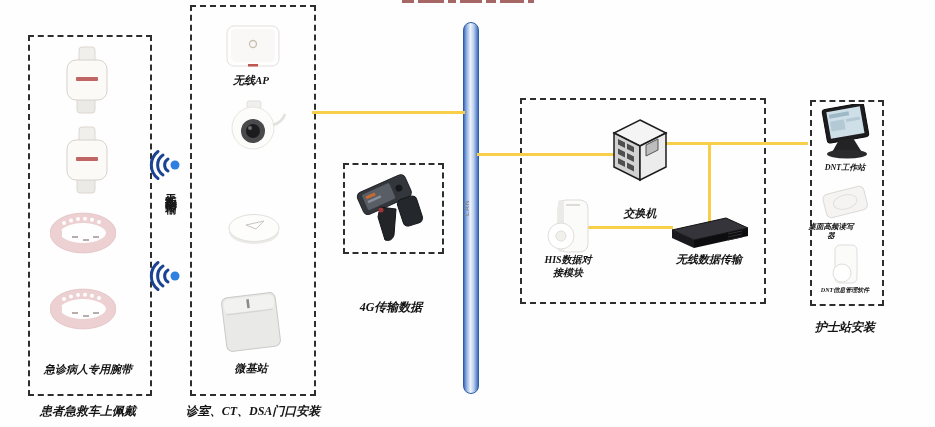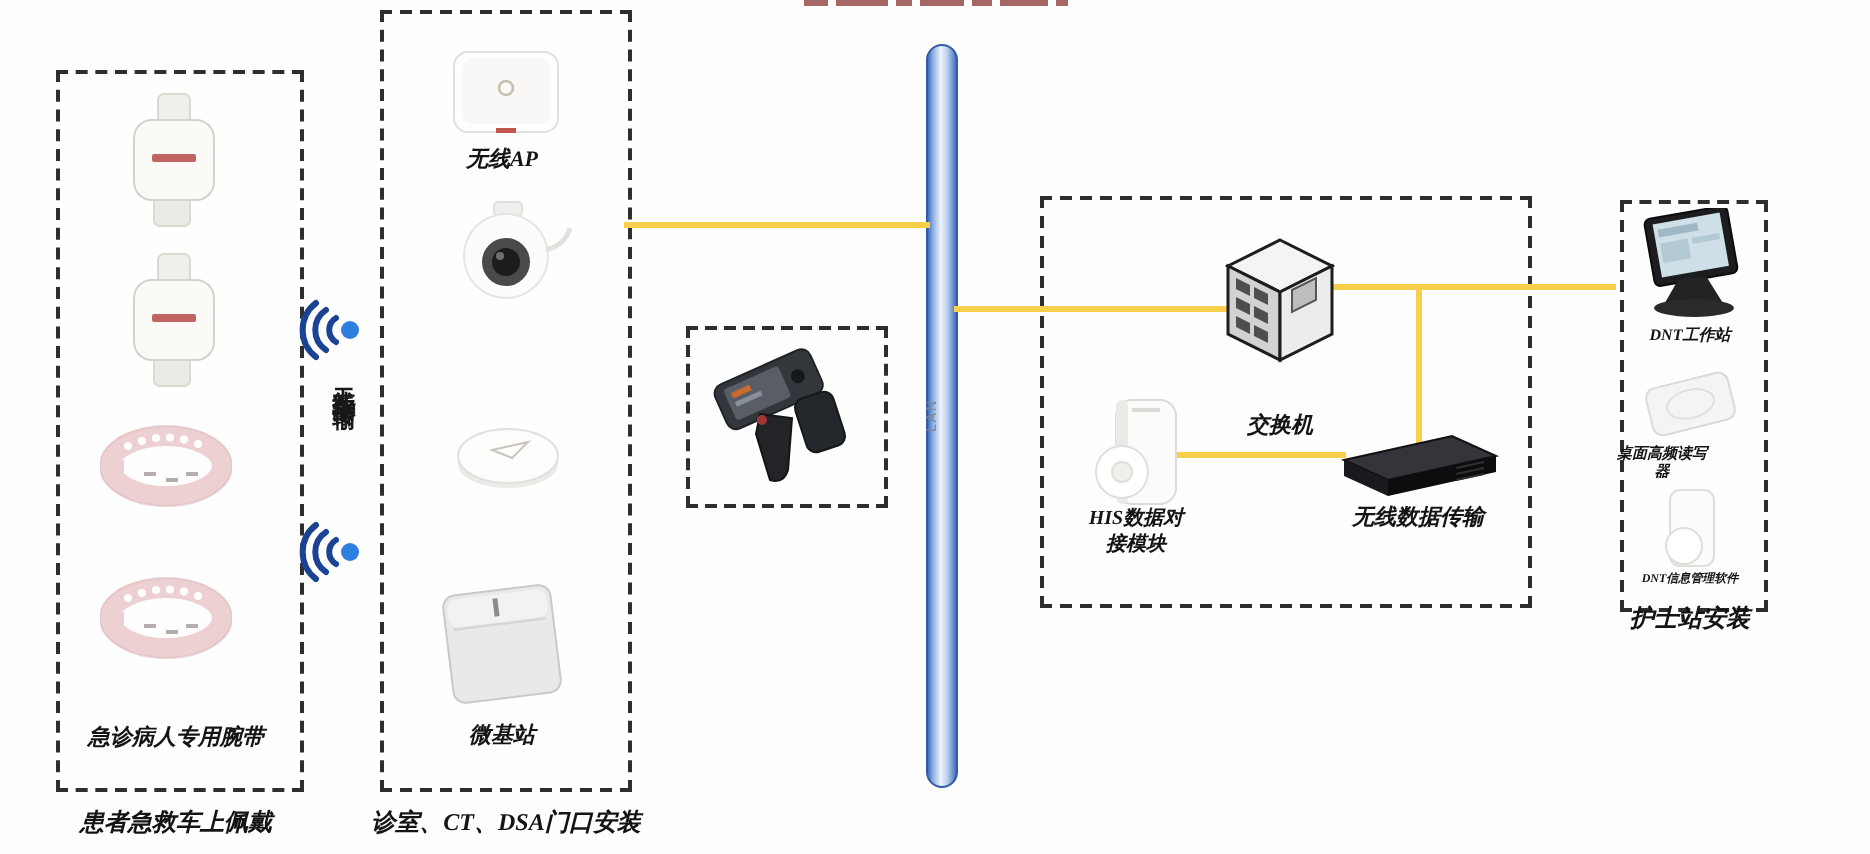--- a/index.html
+++ b/index.html
@@ -166,20 +166,21 @@
       <rect x="16" y="25" width="14" height="2.5" fill="#8a909b"></rect>
       <circle cx="50" cy="26" r="3.5" fill="#16181b"></circle>
     </g>
     <g transform="rotate(-18 60 44)">
       <rect x="50" y="30" width="20" height="28" rx="5" fill="#24272b" stroke="#15171a"></rect>
     </g>
     <path d="M30,40 L46,42 L44,68 Q42,75 35,73 L28,50 Z" fill="#222428" stroke="#131518"></path>
     <circle cx="31" cy="43" r="2.5" fill="#a23535"></circle>
   </svg>
 
+  <div class="lbl lbl-12" style="left:336px;top:300px;width:110px">4G传输数据</div>
 
   <div class="dashed-box" style="left:520px;top:98px;width:242px;height:202px;"></div>
 
   <svg class="device" style="left:612px;top:118px" width="56" height="66" viewBox="0 0 56 66">
     <polygon points="28,2 54,15 28,28 2,15" fill="#f4f4f4" stroke="#1d1d1d" stroke-width="1.5"></polygon>
     <polygon points="2,15 28,28 28,62 2,49" fill="#d2d2d2" stroke="#1d1d1d" stroke-width="1.5"></polygon>
     <polygon points="28,28 54,15 54,49 28,62" fill="#ececec" stroke="#1d1d1d" stroke-width="1.5"></polygon>
     <polygon points="6,21 13,24.5 13,30 6,26.5" fill="#4e4e4e"></polygon>
     <polygon points="15,25.5 22,29 22,34.5 15,31" fill="#4e4e4e"></polygon>
     <polygon points="6,30.5 13,34 13,39.5 6,36" fill="#4e4e4e"></polygon>
@@ -232,15 +233,15 @@
     </g>
   </svg>
   <div class="lbl lbl-7 wrap" style="left:808px;top:222px;width:46px">桌面高频读写器</div>
 
   <svg class="device" style="left:829px;top:243px" width="32" height="44" viewBox="0 0 32 44">
     <rect x="6" y="2" width="22" height="38" rx="5" fill="#fbfbfa" stroke="#e0deda"></rect>
     <circle cx="13" cy="30" r="9" fill="#ffffff" stroke="#e0deda"></circle>
   </svg>
   <div class="lbl lbl-6" style="left:808px;top:287px;width:74px">DNT信息管理软件</div>
 
-  <div class="lbl lbl-12" style="left:808px;top:302px;width:74px">护士站安装</div>
+  <div class="lbl lbl-12" style="left:808px;top:320px;width:74px">护士站安装</div>
 
 </div>
 
 </body></html>

